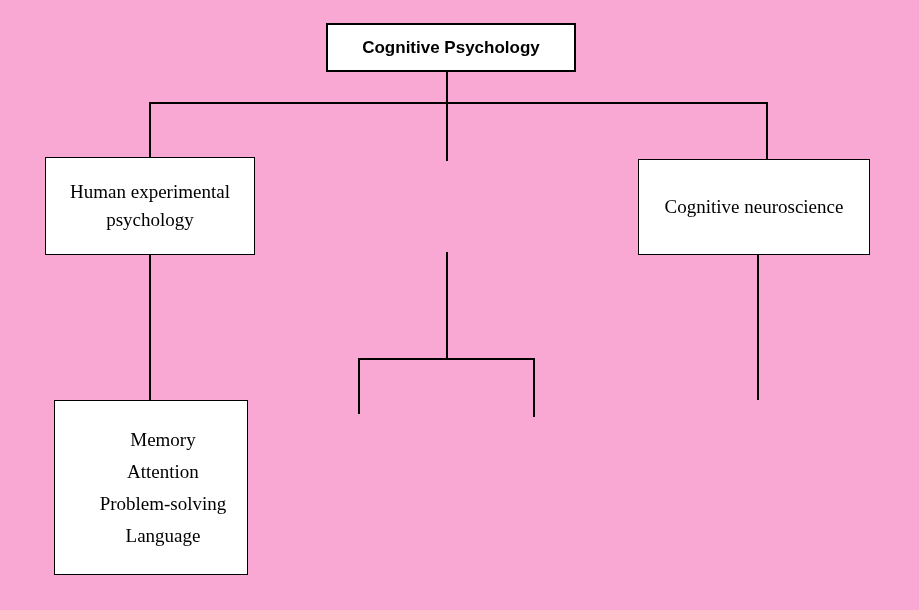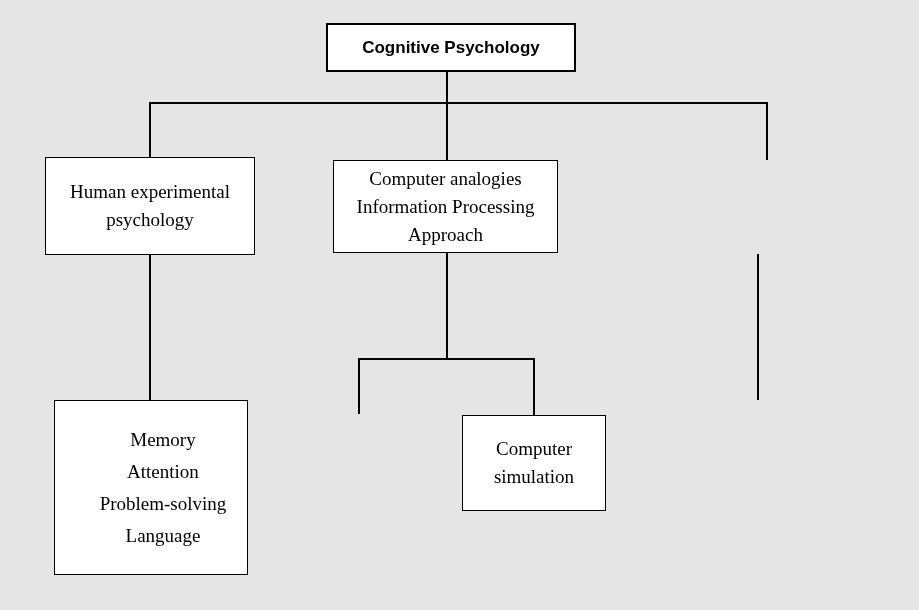--- a/index.html
+++ b/index.html
@@ -4,21 +4,21 @@
 <style>
   html, body {
     margin: 0;
     padding: 0;
     background: #ffffff;
   }
   .canvas {
     position: relative;
     width: 919px;
     height: 610px;
-    background: #e5e5e5;
+    background: #f9a8d4;
     font-family: "Liberation Serif", serif;
     color: #000000;
     overflow: hidden;
   }
   .node {
     position: absolute;
     box-sizing: border-box;
     border: 1.5px solid #000000;
     background: #ffffff;
     display: flex;
@@ -67,34 +67,28 @@
 
   <div class="node root" style="left:326px; top:23px; width:250px; height:49px;">
     <span class="lbl">Cognitive Psychology</span>
   </div>
 
   <div class="node" style="left:45px; top:157px; width:210px; height:98px;">
     <span class="lbl">Human experimental
 psychology</span>
   </div>
 
-  <div class="node" style="left:333px; top:160px; width:225px; height:93px;">
-    <span class="lbl">Computer analogies
-Information Processing
-Approach</span>
+
+  <div class="node" style="left:638px; top:159px; width:232px; height:96px;">
+    <span class="lbl">Cognitive neuroscience</span>
   </div>
-
 
   <div class="node memory" style="left:54px; top:400px; width:194px; height:175px;padding-left:24px;">
     <span class="lbl">Memory
 Attention
 Problem-solving
 Language</span>
   </div>
 
 
-  <div class="node" style="left:462px; top:415px; width:144px; height:96px;">
-    <span class="lbl">Computer
-simulation</span>
-  </div>
 
 
 </div>
 
 </body></html>

